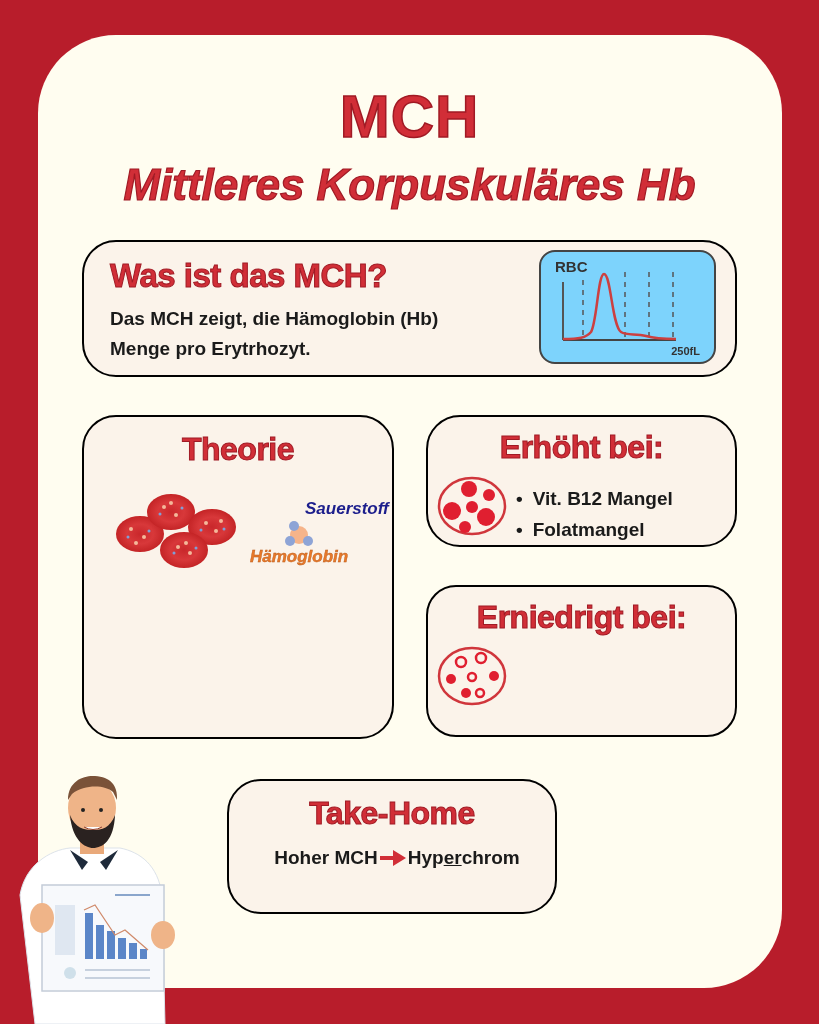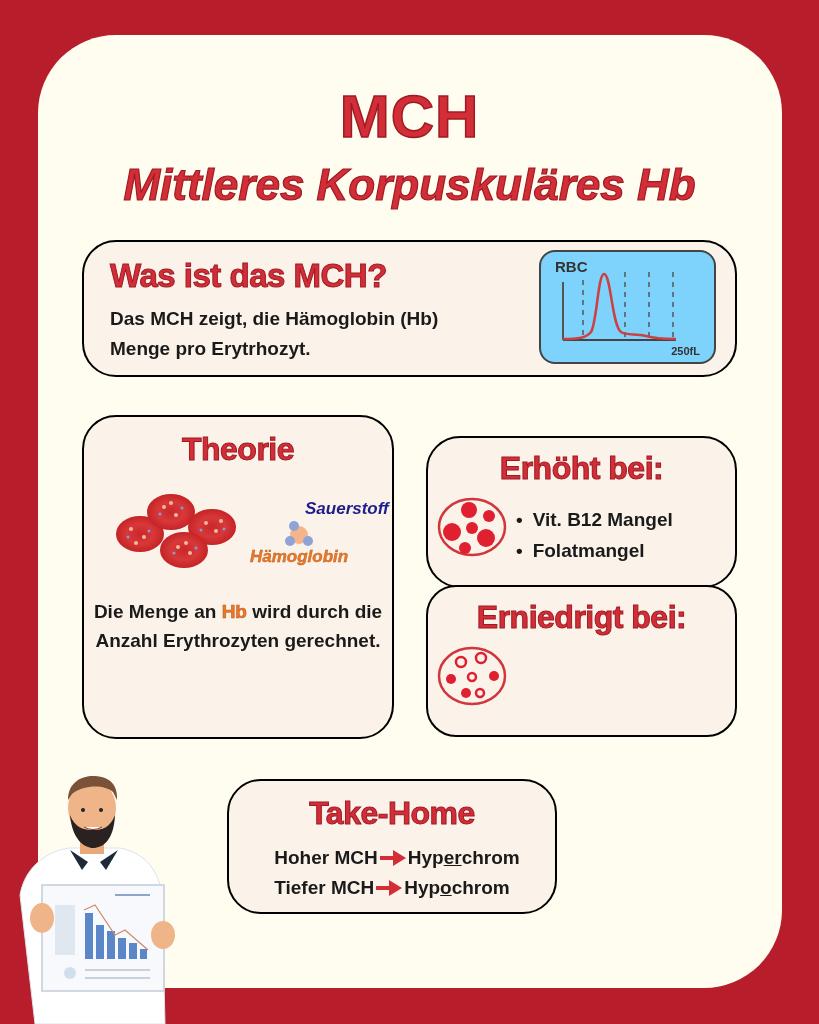--- a/index.html
+++ b/index.html
@@ -80,21 +80,21 @@
       position: absolute; left: 174px; top: 82px;
       font-size: 17px; font-weight: bold; font-style: italic; color: #1c1e8c; margin-left: 47px;
     }
     .hamoglobin {
       position: absolute; left: 166px; top: 130px;
       font-size: 17px; font-weight: bold; font-style: italic; color: #e8792a;
       -webkit-text-stroke: 0.4px #b85a1a;
     }
     .molecule { position: absolute; left: 200px; top: 103px; width: 30px; height: 28px; }
     
-    #card-erhoeht { left: 426px; top: 436px; width: 311px; height: 152px; }
+    #card-erhoeht { left: 426px; top: 415px; width: 311px; height: 132px; }
     #card-erniedrigt { left: 426px; top: 585px; width: 311px; height: 152px; border-radius: 30px; }
     .side-card .card-heading { position: absolute; left: 0; right: 0; top: 12px; text-align: center; font-size: 32px; }
     .side-card .cell-icon { position: absolute; left: 8px; top: 58px; width: 72px; height: 62px; }
     .side-card ul {
       position: absolute; left: 88px; top: 66px;
       list-style: none;
     }
     .side-card li {
       font-size: 19px; font-weight: bold; color: #1a1a1a;
       line-height: 31px;
@@ -189,23 +189,20 @@
     </g>
   </svg>
   <div class="sauerstoff">Sauerstoff</div>
   <svg class="molecule" viewBox="0 0 30 28">
     <circle cx="15" cy="15" r="9" fill="#f6b48a"></circle>
     <circle cx="10" cy="6" r="5" fill="#8ea4d6"></circle>
     <circle cx="6" cy="21" r="5" fill="#8ea4d6"></circle>
     <circle cx="24" cy="21" r="5" fill="#8ea4d6"></circle>
   </svg>
   <div class="hamoglobin">Hämoglobin</div>
-  <div class="body-text">
-    <span>Die Menge an </span><span class="hb-highlight">Hb</span><span> wird durch die Anzahl Erythrozyten gerechnet.</span>
-  </div>
 </div>
 
 <div class="card side-card" id="card-erhoeht">
   <div class="card-heading">Erhöht bei:</div>
   <svg class="cell-icon" viewBox="0 0 72 62">
     <ellipse cx="36" cy="31" rx="33" ry="28" fill="none" stroke="#d0363c" stroke-width="2.5"></ellipse>
     <g fill="#e01f30">
       <circle cx="33" cy="14" r="8"></circle>
       <circle cx="53" cy="20" r="6"></circle>
       <circle cx="36" cy="32" r="6"></circle>
@@ -240,28 +237,20 @@
 
 <div class="card" id="card-take">
   <div class="card-heading">Take-Home</div>
   <div class="th-line l1">
     <span>Hoher MCH</span>
     <svg class="arrow-icon" viewBox="0 0 26 16">
       <rect x="0" y="6" width="15" height="4" fill="#d12e37"></rect>
       <polygon points="13,0 26,8 13,16" fill="#d12e37"></polygon>
     </svg>
     <span><span>Hyp</span><span class="u">er</span><span>chrom</span></span>
-  </div>
-  <div class="th-line l2">
-    <span>Tiefer MCH</span>
-    <svg class="arrow-icon" viewBox="0 0 26 16">
-      <rect x="0" y="6" width="15" height="4" fill="#d12e37"></rect>
-      <polygon points="13,0 26,8 13,16" fill="#d12e37"></polygon>
-    </svg>
-    <span><span>Hyp</span><span class="u">o</span><span>chrom</span></span>
   </div>
 </div>
 
 <svg class="doctor" viewBox="0 0 200 254">
 
   <path d="M20,125 C25,95 50,80 70,78 L120,78 C140,82 158,95 162,125 L165,254 L35,254 Z" fill="#ffffff" stroke="#dde3ea" stroke-width="1"></path>
 
   <rect x="80" y="64" width="24" height="20" fill="#e9a97a"></rect>
 
   <path d="M70,80 L88,92 L82,100 Z" fill="#1e2a3a"></path>

